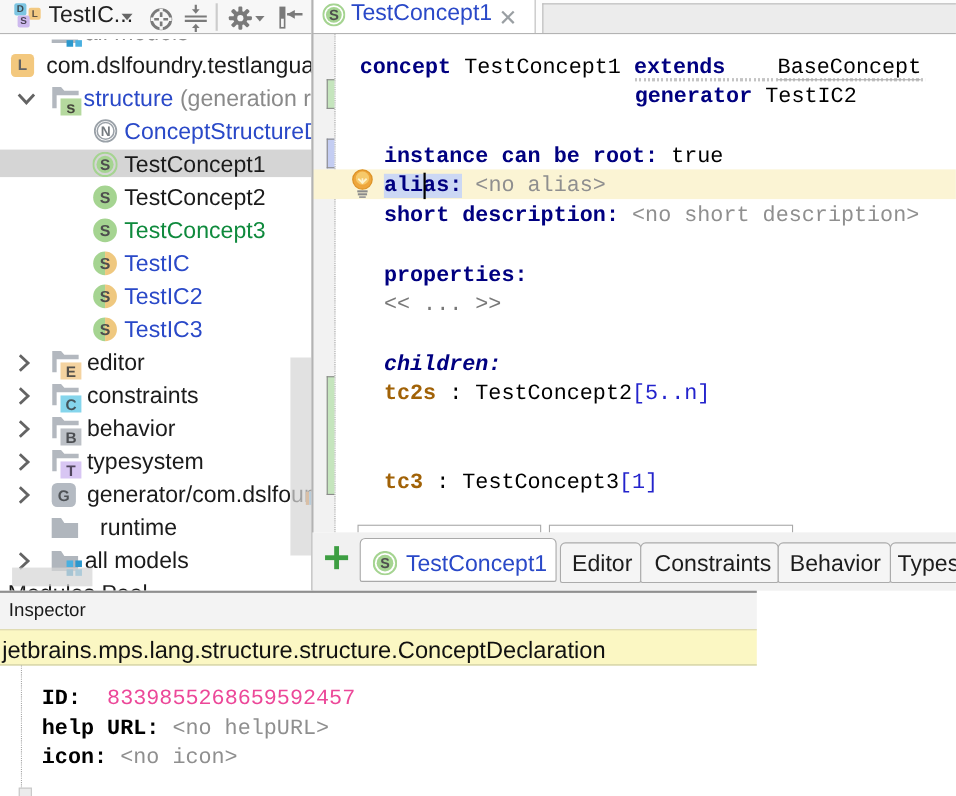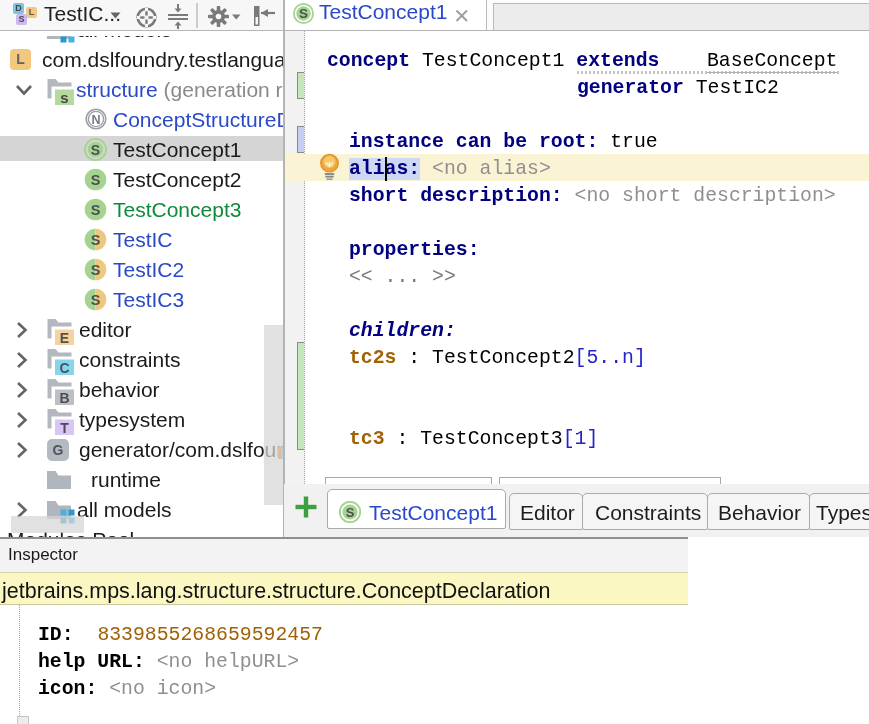--- a/index.html
+++ b/index.html
@@ -345,16 +345,16 @@
   <div class="abs" style="left:0;top:0;width:869px;height:33px;background:#f3f3f3;">
     <div class="abs" style="left:8px;top:6px;font-size:17px;color:#1a1a1a;">Inspector</div>
   </div>
   <div class="abs" style="left:0;top:33px;width:869px;height:33px;background:#fbf7c3;border-top:1px solid #d9d5ac;border-bottom:1px solid #c9c9a0;box-sizing:border-box;">
     <div class="abs" style="left:2px;top:6px;font-size:21.5px;color:#111;">jetbrains.mps.lang.structure.structure.ConceptDeclaration</div>
   </div>
 
   <div class="abs" style="left:19px;top:66px;width:1px;height:121px;border-left:1px dotted #a8a8a8;"></div>
   <div class="abs" style="left:17px;top:177px;width:12px;height:10px;background:#ececec;border:1px solid #c6c6c6;box-sizing:border-box;"></div>
 
-  <div class="abs mono" style="left:38px;top:83px;"><span style="font-weight:bold;color:#000;">ID:</span>  <span style="color:#a16207;font-family:Liberation Mono, monospace;">8339855268659592457</span></div>
+  <div class="abs mono" style="left:38px;top:83px;"><span style="font-weight:bold;color:#000;">ID:</span>  <span style="color:#ec4899;font-family:Liberation Mono, monospace;">8339855268659592457</span></div>
   <div class="abs mono" style="left:38px;top:110px;"><span style="font-weight:bold;color:#000;">help URL:</span> <span class="gray">&lt;no helpURL&gt;</span></div>
   <div class="abs mono" style="left:38px;top:137px;"><span style="font-weight:bold;color:#000;">icon:</span> <span class="gray">&lt;no icon&gt;</span></div>
 </div>
 
 </body></html>

